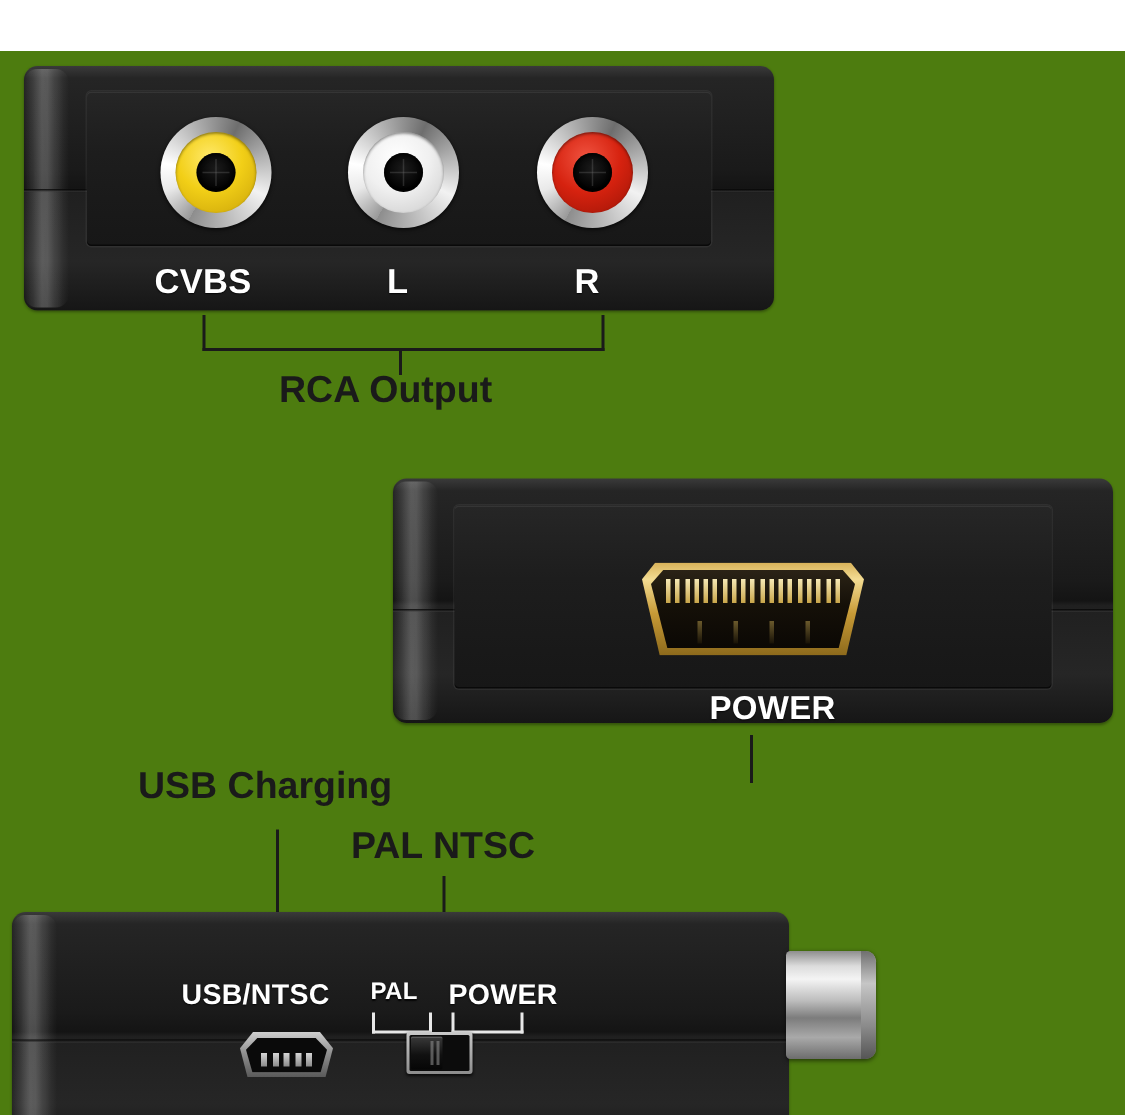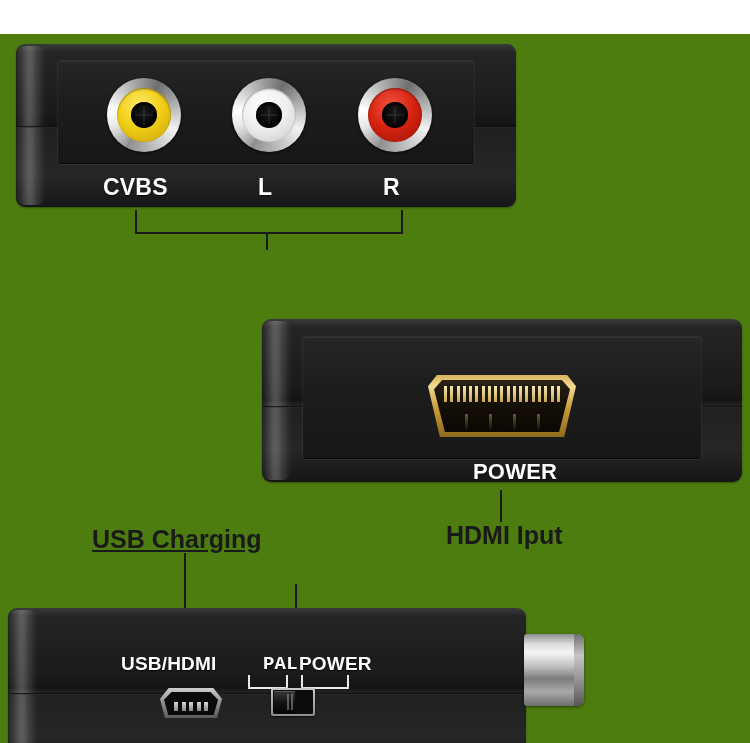--- a/index.html
+++ b/index.html
@@ -269,20 +269,21 @@
       <div class="hole"></div>
     </div>
   </div>
 
   <div class="port-label" style="left:103px; top:140px; font-size:23px;">CVBS</div>
   <div class="port-label" style="left:258px; top:140px; font-size:23px;">L</div>
   <div class="port-label" style="left:383px; top:140px; font-size:23px;">R</div>
 
   <div class="bracket" style="left:135px; top:176px; width:264px; height:22px;"></div>
   <div class="leader" style="left:266px; top:198px; height:18px;"></div>
+  <div class="caption" style="left:186px; top:212px; font-size:25px;">RCA Output</div>
 
   <div class="device" style="left:262px; top:285px; width:480px; height:163px;">
     <div class="gloss-l"></div>
     <div class="gloss-r"></div>
   </div>
   <div class="seam" style="left:262px; top:372px; width:42px;"></div>
   <div class="seam" style="left:700px; top:372px; width:42px;"></div>
 
   <div class="faceplate" style="left:303px; top:303px; width:398px; height:122px;"></div>
 
@@ -314,40 +315,40 @@
       <i></i>
         <i></i>
         <i></i>
         <i></i>
     </div>
   </div>
 
   <div class="port-label" style="left:473px; top:425px; font-size:22px;">POWER</div>
 
   <div class="leader" style="left:500px; top:456px; height:32px;"></div>
-  <div class="caption" style="left:446px; top:487px; font-size:25px;">HDMI Iput</div>
-
-  <div class="caption" style="left:92px; top:491px; font-size:25px;text-decoration:underline;">USB Charging</div>
+
+  <div class="caption" style="left:92px; top:476px; font-size:25px;">USB Charging</div>
   <div class="leader" style="left:184px; top:519px; height:56px;"></div>
 
+  <div class="caption" style="left:234px; top:516px; font-size:25px;">PAL NTSC</div>
   <div class="leader" style="left:295px; top:550px; height:25px;"></div>
 
   <div class="device" style="left:8px; top:574px; width:518px; height:160px;">
     <div class="gloss-l"></div>
     <div class="gloss-r"></div>
   </div>
   <div class="seam" style="left:8px; top:659px; width:518px;"></div>
 
   <div class="barrel" style="left:524px; top:600px; width:60px; height:72px;">
     <div class="tube"></div>
     <div class="cap"></div>
   </div>
 
-  <div class="port-label" style="left:121px; top:619px; font-size:19px;">USB/HDMI</div>
-  <div class="port-label" style="left:263px; top:619px; font-size:19px;font-family:Liberation Mono, monospace;">PAL</div>
+  <div class="port-label" style="left:121px; top:619px; font-size:19px;">USB/NTSC</div>
+  <div class="port-label" style="left:247px; top:619px; font-size:16px;">PAL</div>
   <div class="port-label" style="left:299px; top:619px; font-size:19px;">POWER</div>
 
   <div class="mini-bracket" style="left:248px; top:641px; width:36px; height:12px;"></div>
   <div class="mini-bracket" style="left:301px; top:641px; width:44px; height:12px;"></div>
 
   <div class="usb-port" style="left:160px; top:654px;">
     <div class="body"></div>
     <div class="inner"></div>
     <div class="contacts">
       <i></i>

